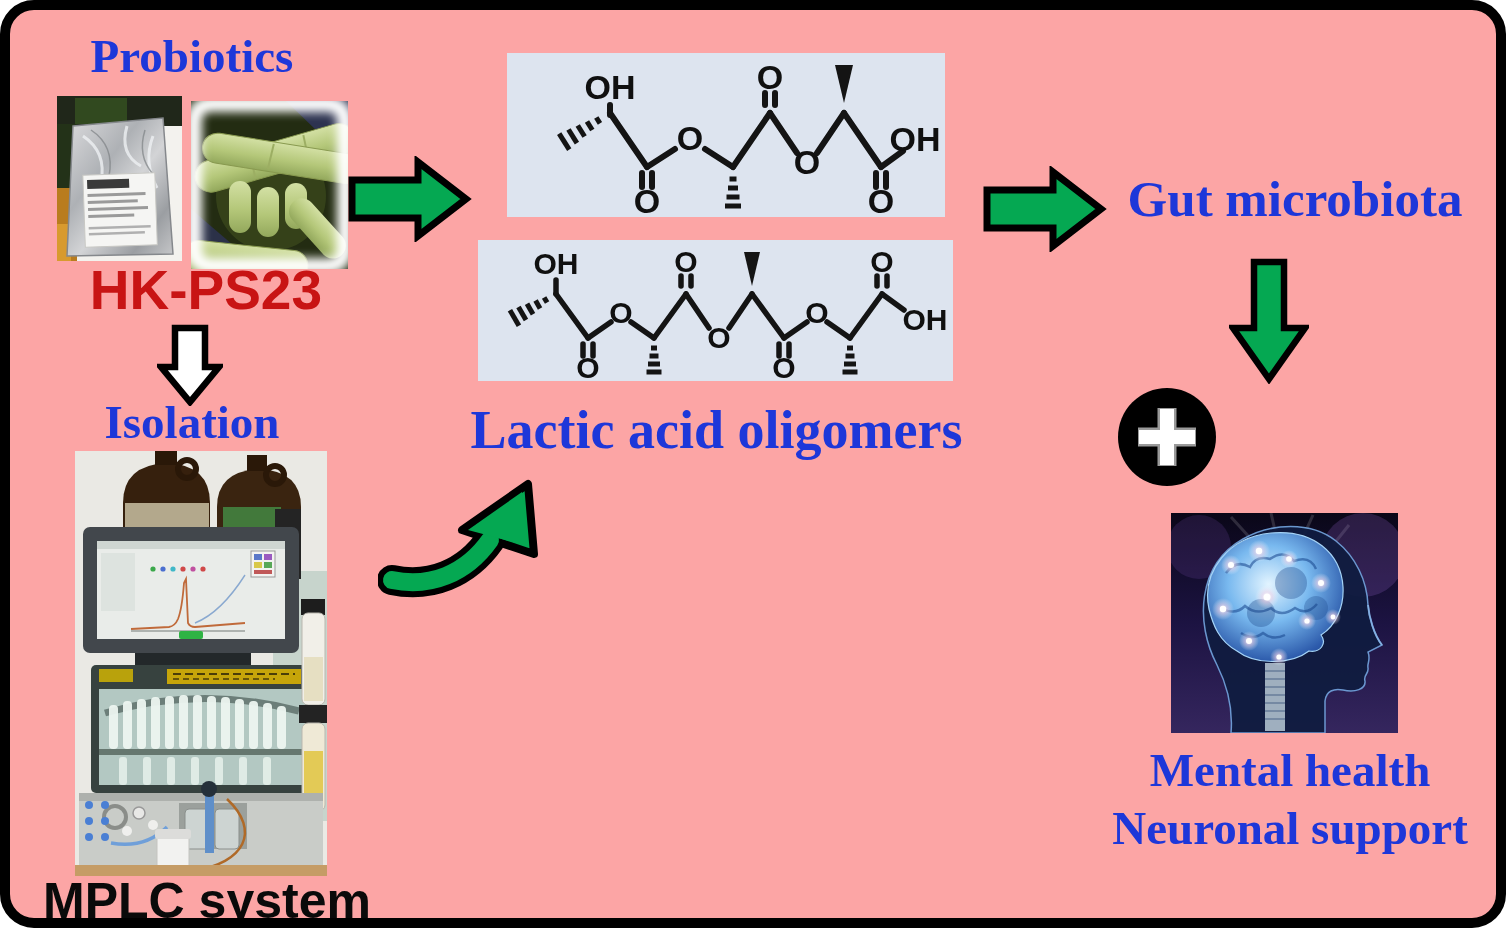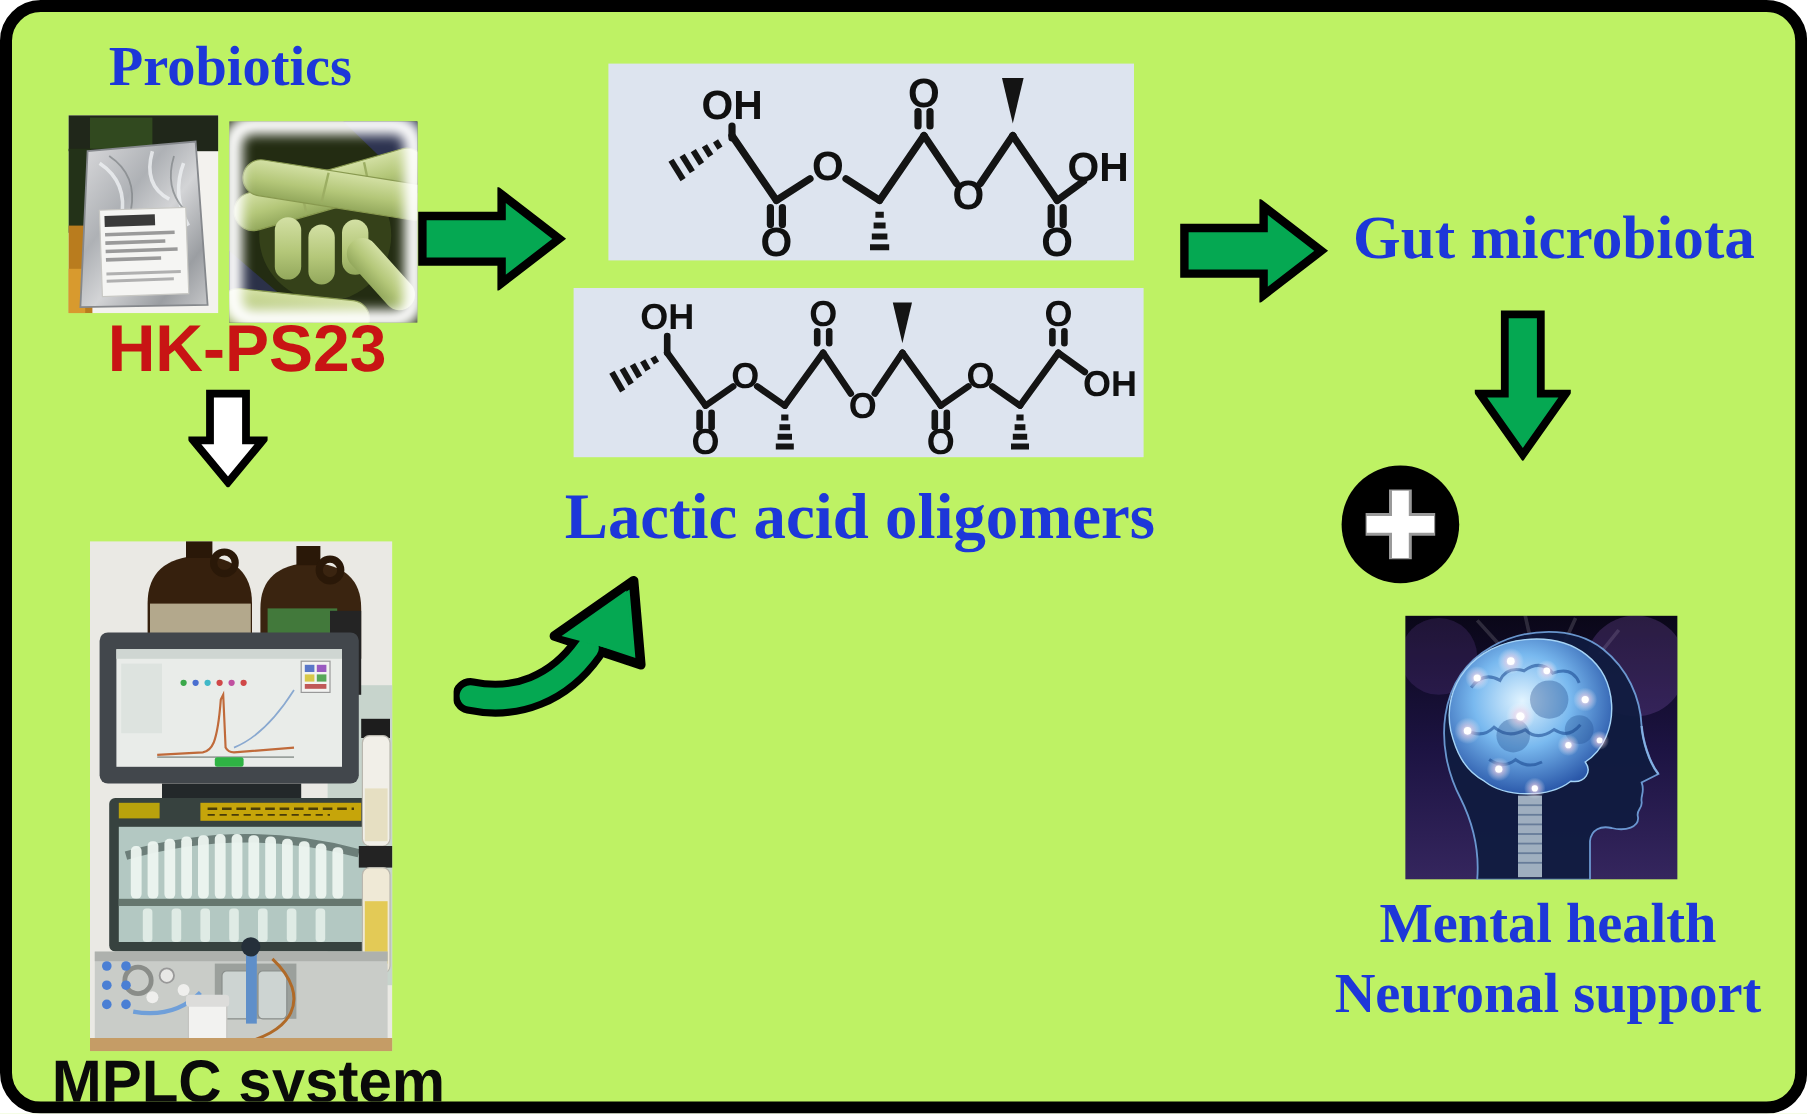--- a/index.html
+++ b/index.html
@@ -1,18 +1,18 @@
 <!DOCTYPE html>
 <html><head>
 <meta charset="utf-8">
 <style>
   html,body{margin:0;padding:0;background:#fff;}
   .stage{
     position:relative;width:1506px;height:928px;box-sizing:border-box;
-    background:#bef264;border:10px solid #000;border-radius:34px;overflow:hidden;
+    background:#fca5a5;border:10px solid #000;border-radius:34px;overflow:hidden;
     font-family:"Liberation Serif","DejaVu Serif",serif;
   }
   .abs{position:absolute;}
   .blue-label{
     color:#1d37d9;font-weight:bold;text-align:center;line-height:1.05;
     font-family:"Liberation Serif","DejaVu Serif",serif;
   }
   .red-label{
     color:#c81414;font-weight:bold;text-align:right;
     font-family:"Liberation Sans","DejaVu Sans",sans-serif;
@@ -107,20 +107,21 @@
   </div>
 
   <div class="abs red-label" style="left:32px;top:248px;width:280px;font-size:55px;">HK-PS23</div>
 
   <div class="abs" style="left:147px;top:314px;width:66px;height:82px;">
     <svg width="66" height="82" viewBox="0 0 66 82">
       <polygon points="18,4 48,4 48,43 62,43 33,78 4,43 18,43" fill="#ffffff" stroke="#000000" stroke-width="6.5" stroke-linejoin="miter"></polygon>
     </svg>
   </div>
 
+  <div class="abs blue-label" style="left:42px;top:388px;width:280px;font-size:47px;">Isolation</div>
 
   <div class="abs" style="left:65px;top:441px;width:252px;height:425px;">
     <svg width="252" height="425" viewBox="0 0 252 425">
       <rect width="252" height="425" fill="#eae9e4"></rect>
       <rect x="198" y="120" width="54" height="250" fill="#c7d4cc"></rect>
 
       <path d="M48,95 L48,52 Q48,14 92,12 Q135,14 135,52 L135,95 Z" fill="#36200d"></path>
       <rect x="80" y="0" width="22" height="14" fill="#2a1808"></rect>
       <circle cx="112" cy="18" r="9" fill="none" stroke="#2a1808" stroke-width="6"></circle>
       <rect x="50" y="52" width="84" height="34" fill="#b3a88c"></rect>

